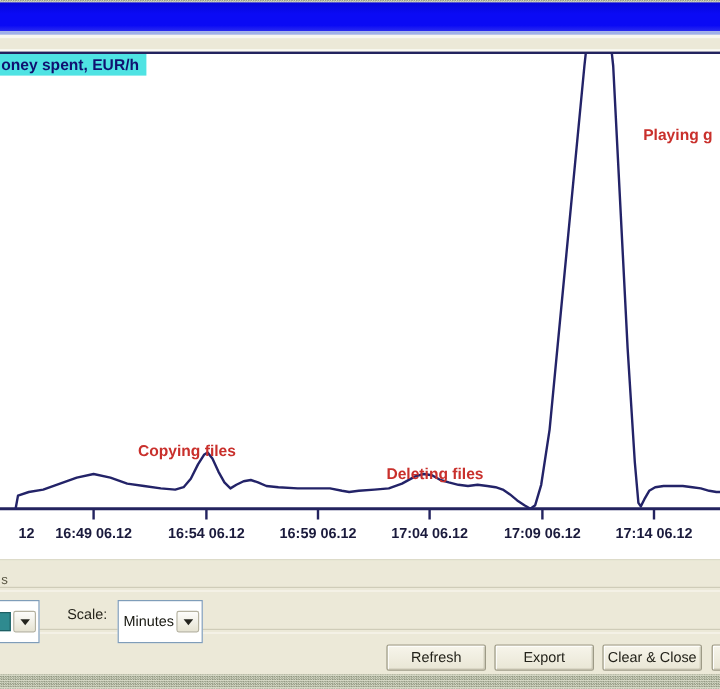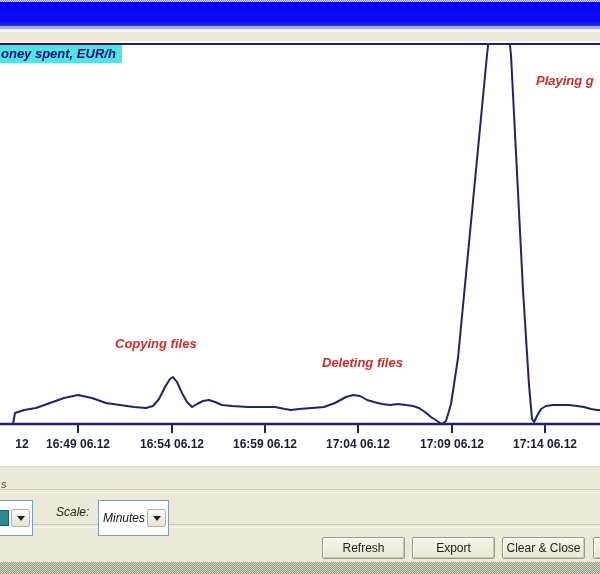--- a/index.html
+++ b/index.html
@@ -1,39 +1,39 @@
 <!DOCTYPE html>
 <html><head>
 <meta charset="utf-8">
 <style>
   html,body{margin:0;padding:0;}
   body{
     position:relative;width:600px;height:574px;overflow:hidden;
     font-family:"Liberation Sans", sans-serif;background:#ece9d8;
   }
-  .abs{position:absolute;font-style:italic;}
+  .abs{position:absolute;}
   .dither{
     background-image:repeating-conic-gradient(#8e947e 0 25%, #d9dcc9 0 50%);
     background-size:2px 2px;
   }
   .dither-top{left:0;top:0;width:600px;height:2px;}
   .titlebar{left:0;top:2px;width:600px;height:24px;background:linear-gradient(#0606d8,#0a0af5 40%,#0a0af5 80%,#2b2bee);}
   .frame1{left:0;top:26px;width:600px;height:3px;background:#9fb0ea;}
   .frame2{left:0;top:29px;width:600px;height:3px;background:#f8f7f1;}
   .frame3{left:0;top:32px;width:600px;height:9px;background:#ece9d8;}
   .frame4{left:0;top:41px;width:600px;height:2px;background:#fbfaf4;}
   .chart-top-border{left:0;top:43px;width:600px;height:2px;background:#23235f;}
   .chart-area{left:0;top:45px;width:600px;height:421px;background:#ffffff;}
   .plot-svg{position:absolute;left:0;top:45px;}
   .chart-label{
     left:0;top:45px;height:14px;background:#4fe3e3;color:#101070;
     font-size:13px;font-weight:bold;padding:2px 6px 2px 1px;line-height:14px;
     white-space:nowrap;
   }
-  .annotation{color:#c9302c;font-size:13px;font-weight:bold;white-space:nowrap;}
+  .annotation{color:#c9302c;font-size:13px;font-weight:bold;white-space:nowrap;margin-top:32px;}
   .ann-copying{left:115px;top:336px;}
   .ann-deleting{left:322px;top:355px;}
   .ann-playing{left:536px;top:73px;}
   .xlabel{
     position:absolute;top:437px;transform:translateX(-50%);
     color:#1a1a3c;font-size:12px;font-weight:bold;white-space:nowrap;
   }
   .panel-line{left:0;top:466px;width:600px;height:1px;background:#d9d6c4;}
   .panel{left:0;top:467px;width:600px;height:95px;background:#ece9d8;}
   .etch{width:600px;height:2px;border-top:1px solid #cfccb8;border-bottom:1px solid #f8f7ef;}

